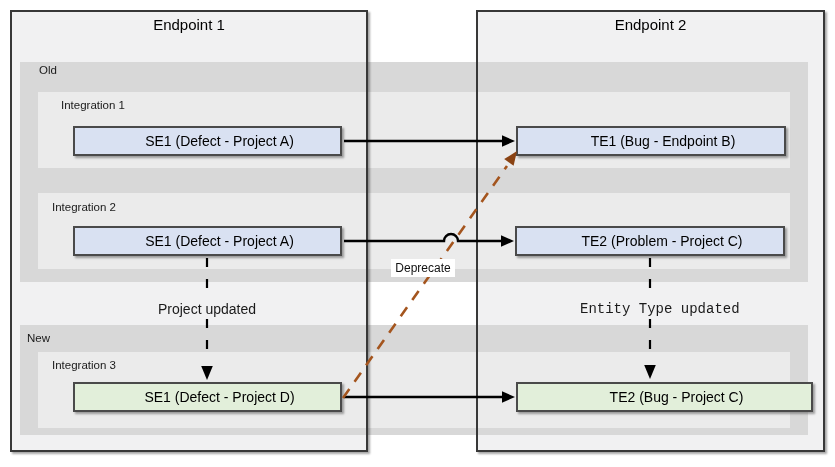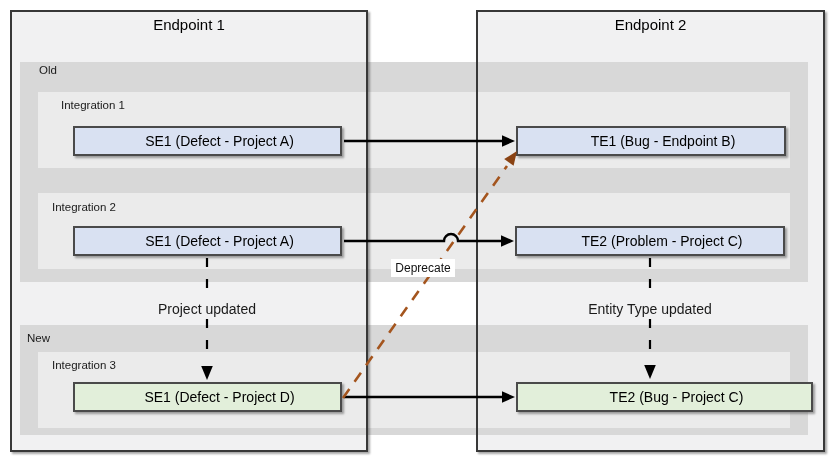--- a/index.html
+++ b/index.html
@@ -137,16 +137,16 @@
     <line class="dash-line" x1="207" y1="258" x2="207" y2="296"></line>
     <line class="dash-line" x1="207" y1="319" x2="207" y2="359"></line>
     <polygon points="207,380 201.2,366 212.8,366" fill="#000"></polygon>
 
     <line class="dash-line" x1="650" y1="258" x2="650" y2="296"></line>
     <line class="dash-line" x1="650" y1="319" x2="650" y2="358"></line>
     <polygon points="650,379 644.2,365 655.8,365" fill="#000"></polygon>
   </svg>
 
   <div class="abs conn-label" style="left:137px; top:301px; width:140px;">Project updated</div>
-  <div class="abs conn-label" style="left:580px; top:301px; width:140px;">Entity Type updated</div>
+  <div class="abs conn-label" style="left:580px; top:301px; width:140px;font-family:Liberation Mono, monospace;">Entity Type updated</div>
   <div class="abs deprecate" style="left:391px; top:259px; width:64px;">Deprecate</div>
 
 </div>
 
 </body></html>

